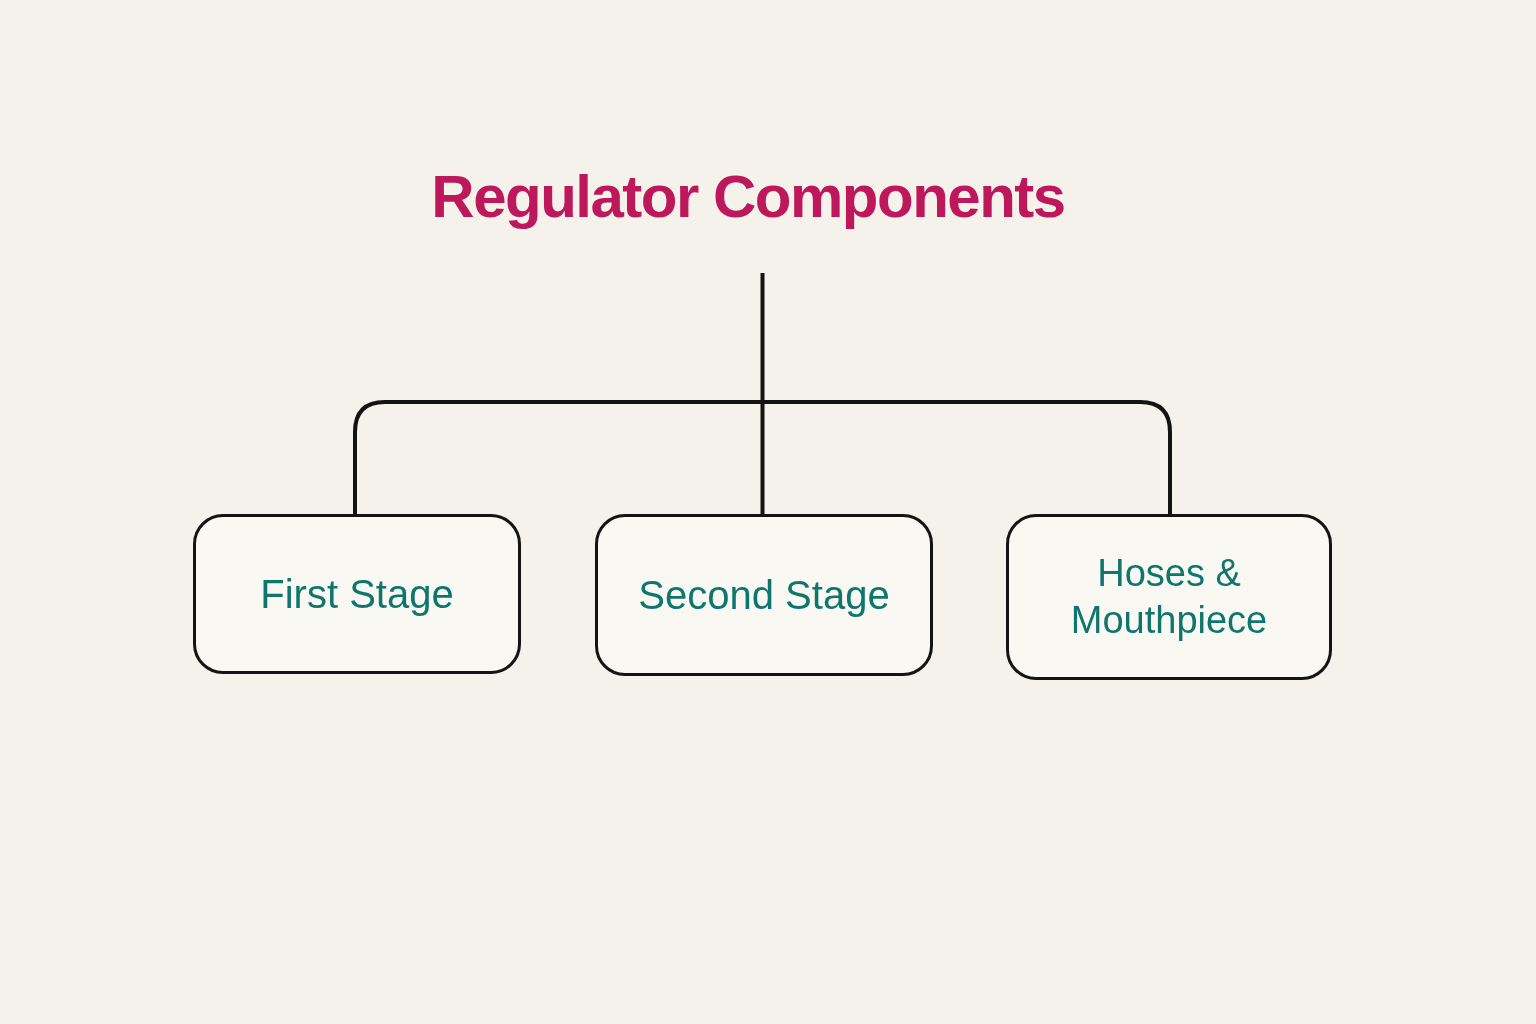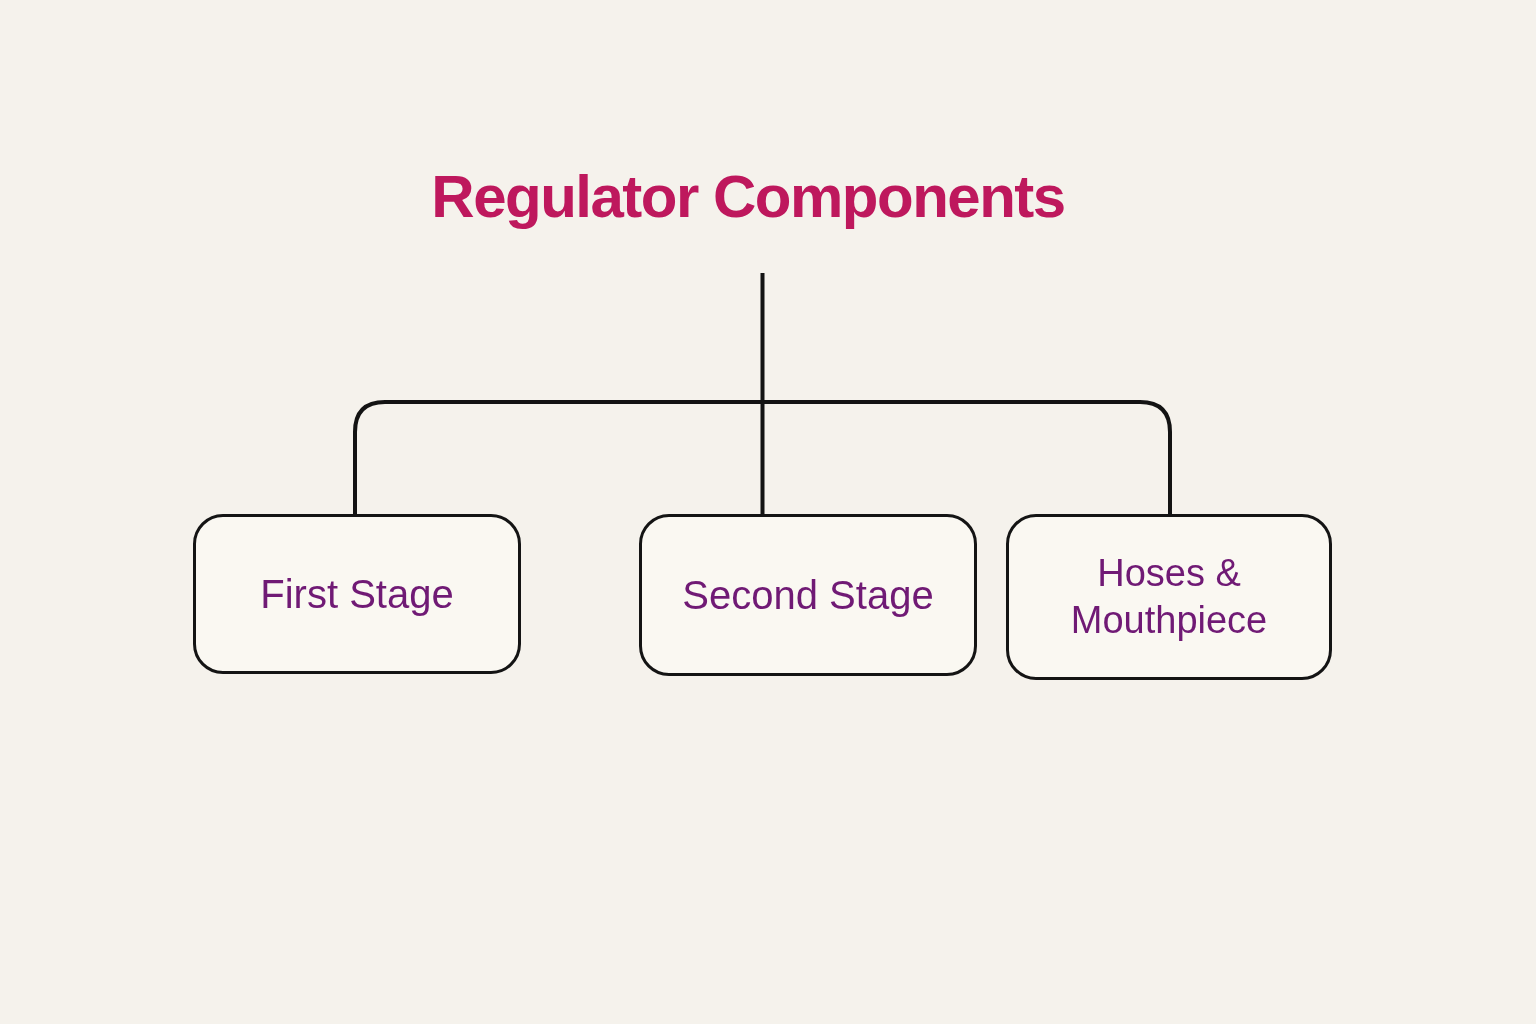--- a/index.html
+++ b/index.html
@@ -46,38 +46,37 @@
   .node {
     position: absolute;
     box-sizing: border-box;
     background: #faf8f2;
     border: 3.5px solid #141414;
     border-radius: 30px;
     display: flex;
     align-items: center;
     justify-content: center;
     text-align: center;
-    color: #701a75;
+    color: #0f766e;
     font-size: 40px;
     font-weight: 400;
     line-height: 1.25;
     padding: 0 30px;
   }
   .node-first {
     left: 193px;
     top: 514px;
     width: 328px;
     height: 160px;
   }
   .node-second {
     left: 595px;
     top: 514px;
     width: 338px;
     height: 162px;
-    margin-left: 44px;
   }
   .node-third {
     left: 1006px;
     top: 514px;
     width: 326px;
     height: 166px;
     font-size: 38px;
     justify-content: flex-end;
   }
 </style>

